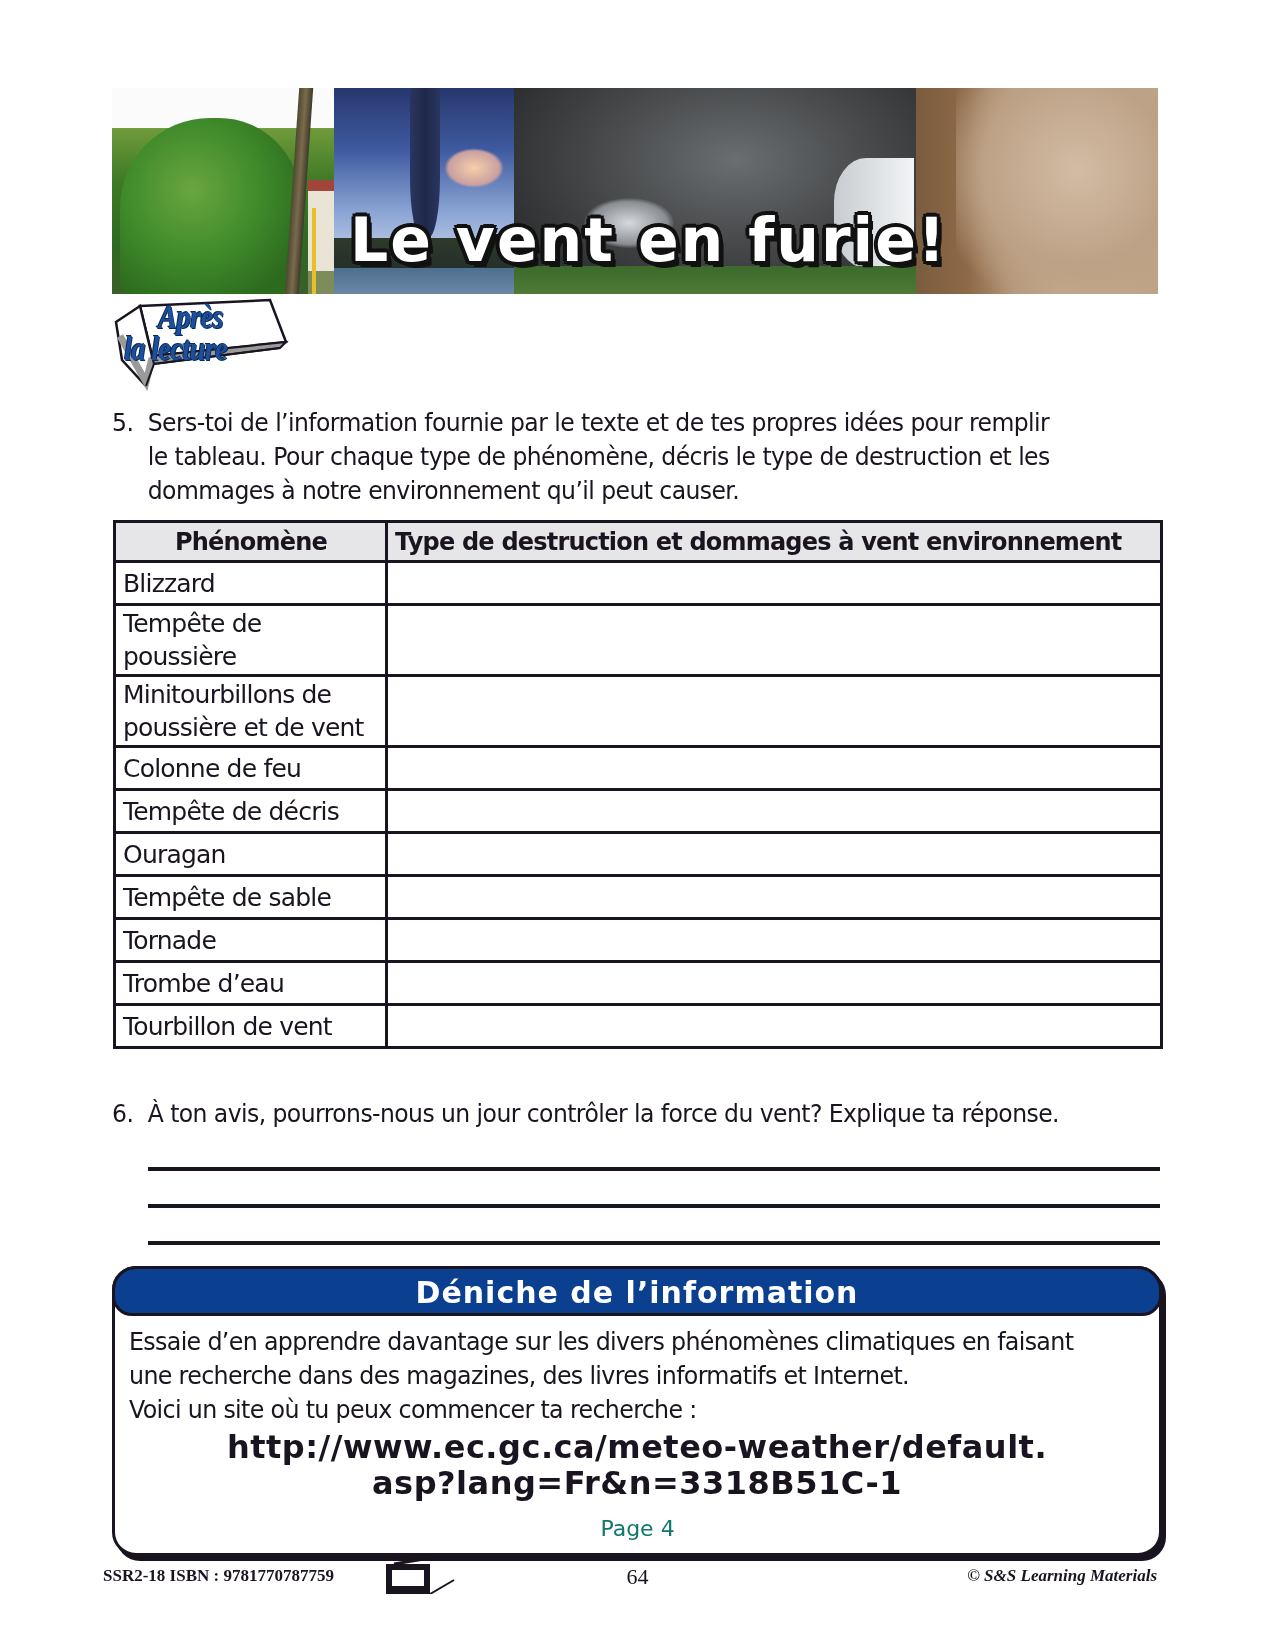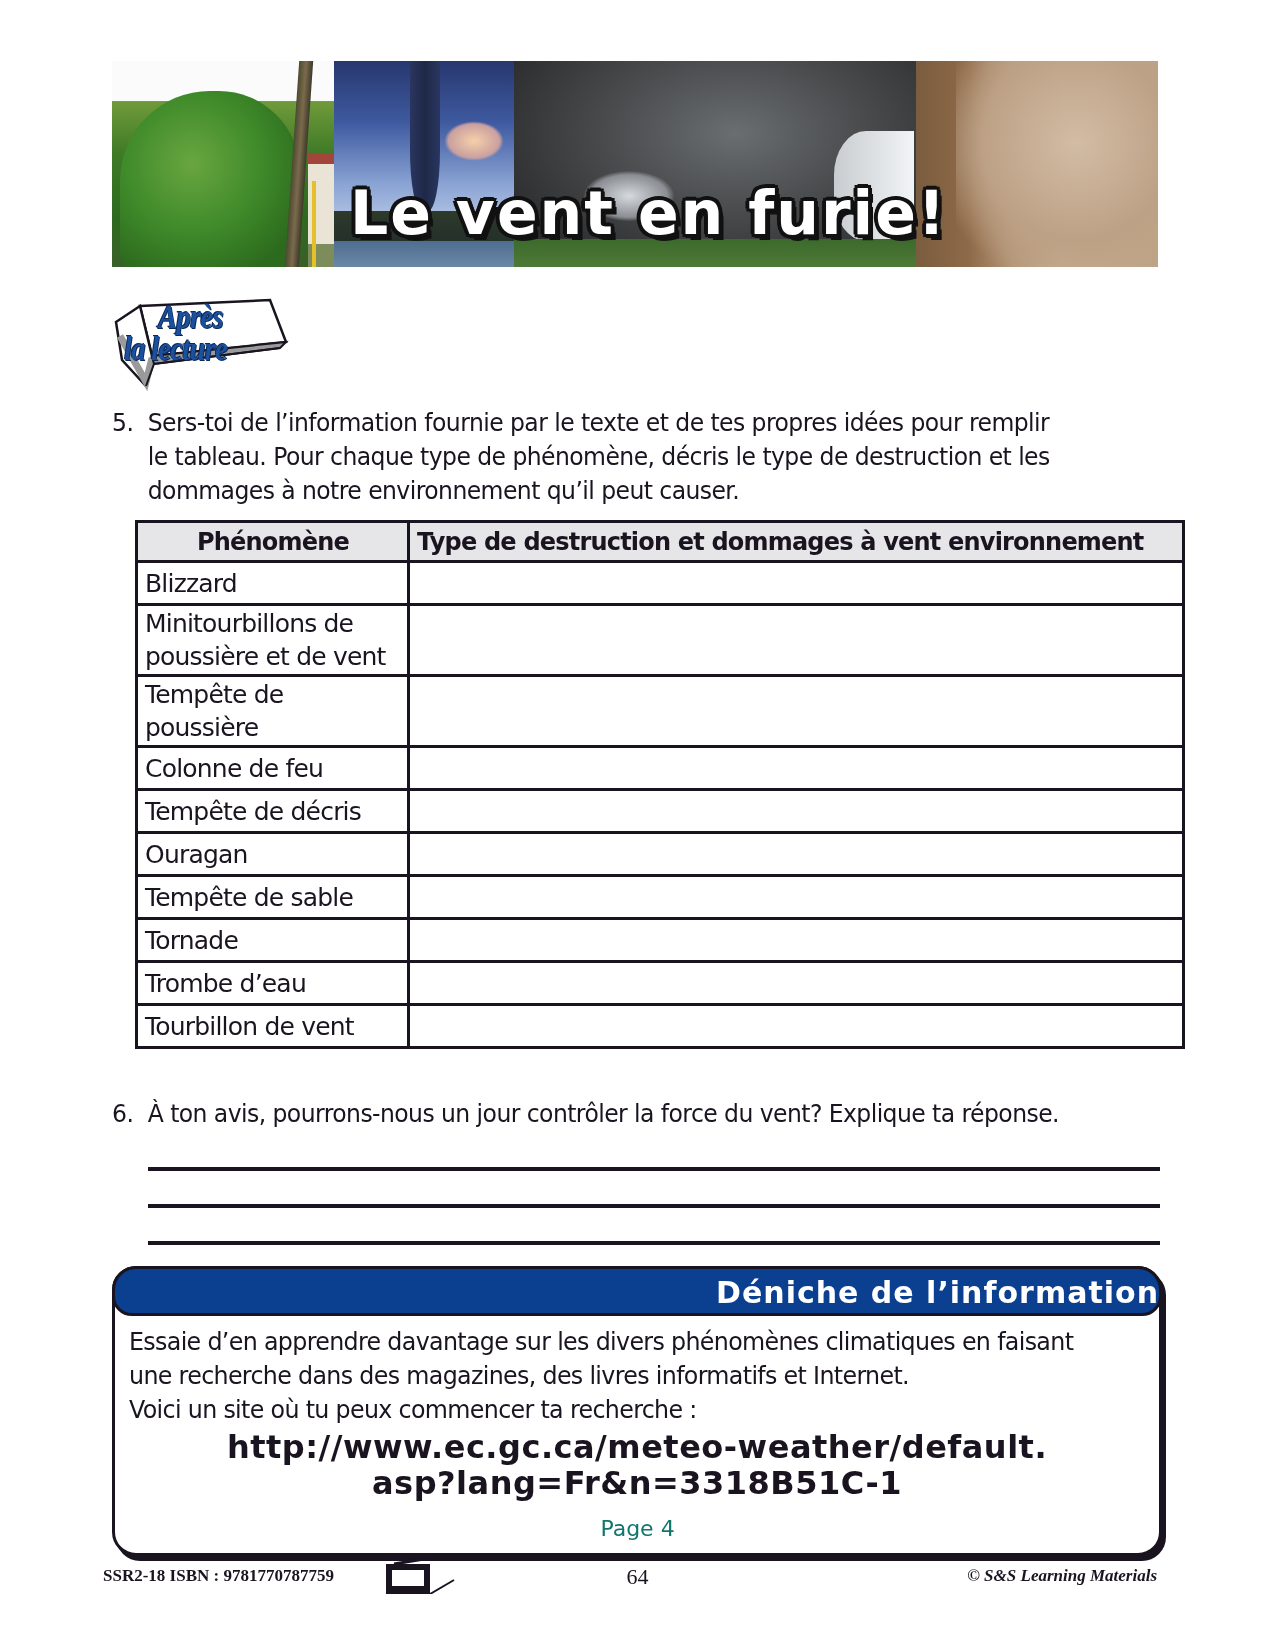--- a/index.html
+++ b/index.html
@@ -1,21 +1,21 @@
 <!DOCTYPE html>
 <html><head>
 <meta charset="utf-8">
 <style>
   html, body { margin:0; padding:0; background:#ffffff; }
   body { width:1275px; height:1650px; position:relative; overflow:hidden;
          font-family:"Liberation Sans", sans-serif; color:#1a1420; }
   .abs { position:absolute; }
 
   
-  #banner { left:112px; top:61px; width:841px; height:206px; }
+  #banner { left:112px; top:88px; width:841px; height:206px; }
   .panel { position:absolute; top:0; height:206px; overflow:hidden; }
   #p-tree { left:0; width:222px; background:linear-gradient(180deg,#fdfdfd 0%,#f4f4f4 12%,#6f9a3a 20%,#3f7a27 45%,#2e6a1f 75%,#3a5f2a 100%); }
   #p-tree .sky { position:absolute; left:0; top:0; width:222px; height:40px; background:#fbfbfb; }
   #p-tree .canopy { position:absolute; left:8px; top:30px; width:180px; height:180px; border-radius:50% 45% 10% 10%;
      background:radial-gradient(circle at 40% 40%,#69a640 0%,#3f8a2a 45%,#2c6a1d 80%); }
   #p-tree .trunk { position:absolute; left:180px; top:0; width:14px; height:206px; background:linear-gradient(90deg,#4a4a30,#7c6a4c,#3c3a2a); transform:skewX(-4deg); }
   #p-tree .house { position:absolute; left:196px; top:92px; width:26px; height:114px; background:linear-gradient(180deg,#a2453a 0 10%,#e9e4d6 10% 80%,#7c8c5a 80%); }
   #p-tree .pole { position:absolute; left:200px; top:120px; width:4px; height:86px; background:#e6c02a; }
 
   #p-spout { left:222px; width:180px; background:linear-gradient(180deg,#27376e 0%,#3f5aa0 30%,#8aa4d4 60%,#b6c6e4 78%,#3c5a6a 86%,#506f8a 100%); }
@@ -47,37 +47,37 @@
      text-shadow:-1px -1px 0 #0a2a5a,1px 1px 0 #0a2a5a; transform:scaleX(0.85); transform-origin:left; white-space:nowrap; }
 
   
   .q { font-family:"DejaVu Sans", sans-serif; font-size:25px; line-height:34px; color:#1a1420; letter-spacing:-0.6px; transform:scaleX(0.94); transform-origin:left top; }
   .qnum { position:absolute; left:0; top:0; }
   .qtext { position:absolute; left:38px; top:0; width:1000px; }
   #q5 { left:112px; top:406px; width:1080px; height:110px; }
   #q6 { left:112px; top:1097px; width:1100px; height:40px; }
 
   
-  #table { left:113px; top:520px; width:1050px; border-collapse:collapse; table-layout:fixed;margin-left:22px; }
+  #table { left:113px; top:520px; width:1050px; border-collapse:collapse; table-layout:fixed; }
   #table th, #table td { border:3px solid #1a1420; padding:0 6px 0 7px; vertical-align:middle; text-align:left; }
   #table th { background:#e6e6e8; height:37px; font-family:"DejaVu Sans", sans-serif; font-weight:bold; font-size:24px; letter-spacing:-0.8px; white-space:nowrap; overflow:hidden; }
   #table th.c1 { text-align:center; }
   #table td { height:40px; font-family:"DejaVu Sans", sans-serif; font-size:25px; line-height:33px; letter-spacing:-0.8px; }
   #table td.tall { height:68px; }
   #table col.c1 { width:272px; }
 
   
   .ansline { position:absolute; left:148px; width:1012px; height:4px; background:#1a1420; }
 
   
   #info { left:112px; top:1266px; width:1044px; height:284px; border:3px solid #1a1420; border-radius:24px; background:#fff;
           box-shadow: 4px 5px 0 #1a1420; }
   #info-head { position:absolute; left:-3px; top:-3px; width:1050px; height:50px; background:#0b3f8f; border:3px solid #1a1420; border-radius:24px 24px 0 0; box-sizing:border-box;
      border-bottom-right-radius:20px; border-bottom-left-radius:20px; }
-  #info-title { position:absolute; left:0; top:0; width:1044px; text-align:right; line-height:48px; color:#ffffff;
+  #info-title { position:absolute; left:0; top:0; width:1044px; text-align:center; line-height:48px; color:#ffffff;
      font-family:"DejaVu Sans", sans-serif; font-weight:bold; font-size:30px; letter-spacing:1px; }
   #info-body { position:absolute; left:14px; top:56px; width:1020px; font-family:"DejaVu Sans", sans-serif; font-size:25px; line-height:34px; letter-spacing:-0.7px; color:#1a1420; transform:scaleX(0.95); transform-origin:left top; }
   #info-body div { white-space:nowrap; }
   #info-url { position:absolute; left:0; top:160px; width:1044px; text-align:center; font-family:"DejaVu Sans", sans-serif; font-weight:bold; font-size:32px; line-height:36px; color:#1a1420; letter-spacing:0.5px; }
 
   
   #pagelabel { left:0; top:1516px; width:1275px; text-align:center; font-family:"DejaVu Sans", sans-serif; font-size:22px; color:#0f766e; }
   #foot-left { left:103px; top:1566px; font-family:"Liberation Serif", serif; font-weight:bold; font-size:17px; color:#1a1420; white-space:nowrap; }
   #book-icon { left:386px; top:1558px; width:70px; height:36px; }
   #foot-center { left:0; top:1564px; width:1275px; text-align:center; font-family:"Liberation Serif", serif; font-size:22px; color:#1a1420; }
@@ -142,27 +142,27 @@
       <th class="c1">Phénomène</th>
       <th>Type de destruction et dommages à vent environnement</th>
     </tr>
   </thead>
   <tbody>
     <tr>
       <td>Blizzard</td>
       <td></td>
     </tr>
     <tr>
+      <td class="tall"><span style="white-space:pre-line">Tempête de
+poussière</span></td>
+      <td></td>
+    </tr>
+    <tr>
       <td class="tall"><span style="white-space:pre-line">Minitourbillons de
 poussière et de vent</span></td>
-      <td></td>
-    </tr>
-    <tr>
-      <td class="tall"><span style="white-space:pre-line">Tempête de
-poussière</span></td>
       <td></td>
     </tr>
     <tr>
       <td>Colonne de feu</td>
       <td></td>
     </tr>
     <tr>
       <td>Tempête de décris</td>
       <td></td>
     </tr>

